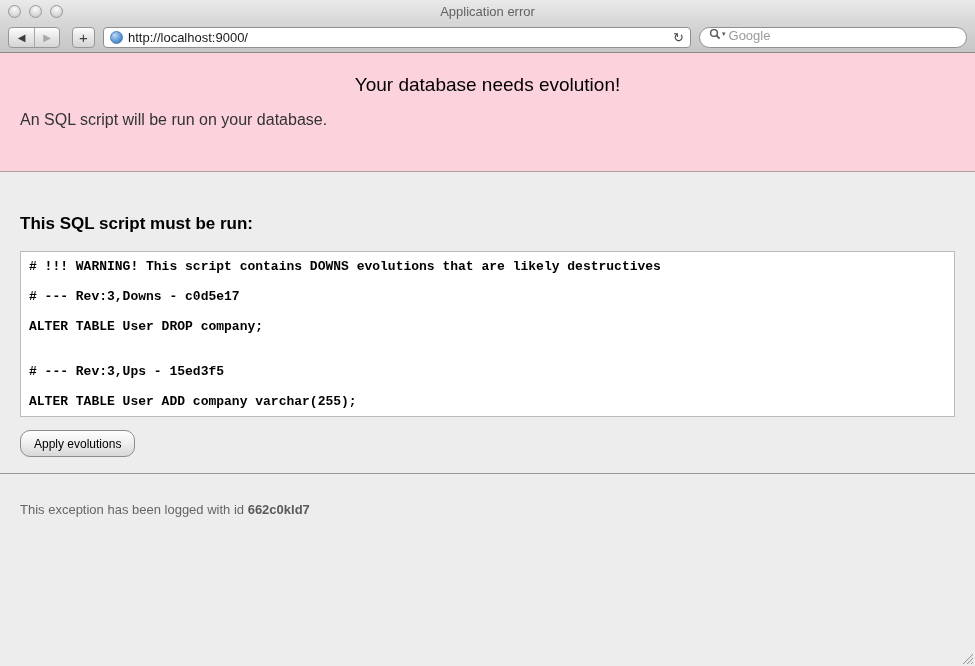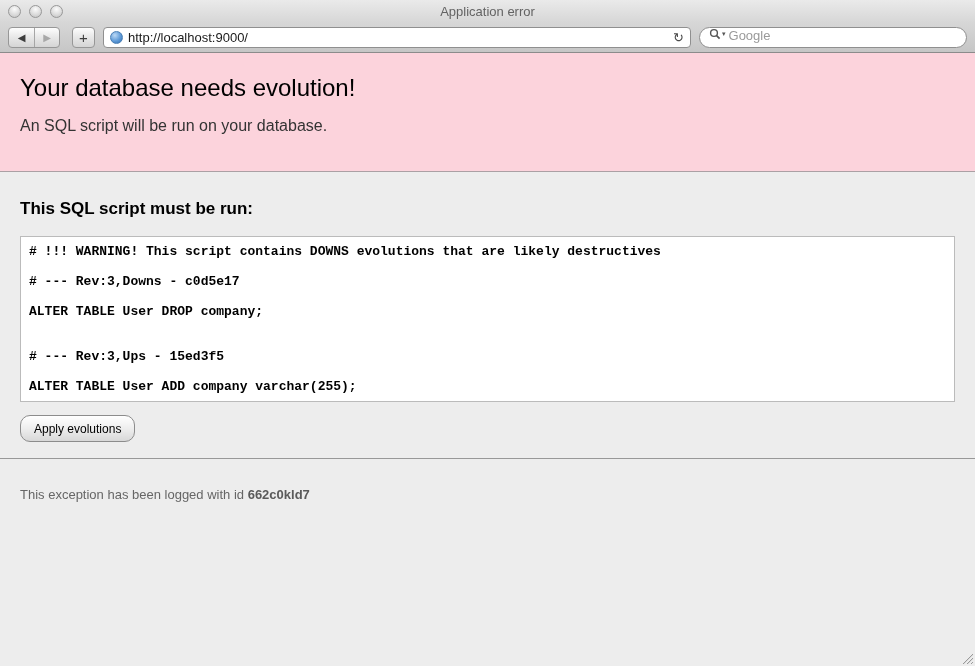--- a/index.html
+++ b/index.html
@@ -88,25 +88,25 @@
   .chev { font-size: 7px; color: #555; }
 
   
   .content { flex: 1 1 auto; background: #ededed; position: relative; }
   .banner {
     height: 119px;
     background: #fcd3dc;
     border-bottom: 1px solid #aba0a4;
     padding: 21px 20px 0 20px;
   }
-  .banner h1 { font-size: 24px; font-weight: 400; color: #000; letter-spacing: 0; }
+  .banner h1 { font-size: 19px; font-weight: 400; color: #000; letter-spacing: 0; text-align: center; }
   .banner p { margin-top: 15px; font-size: 16px; color: #333; }
 
   .main { padding: 0 20px; }
-  .main h2 { margin-top: 27px; font-size: 17px; font-weight: 700; color: #000; }
+  .main h2 { margin-top: 42px; font-size: 17px; font-weight: 700; color: #000; }
   .codebox {
     margin-top: 17px;
     background: #fff;
     border: 1px solid #bbb;
     padding: 7px 8px;
   }
   .codebox pre {
     font-family: "Liberation Mono", "DejaVu Sans Mono", monospace;
     font-size: 13px; font-weight: 700; line-height: 15px;
     color: #000; white-space: pre;

